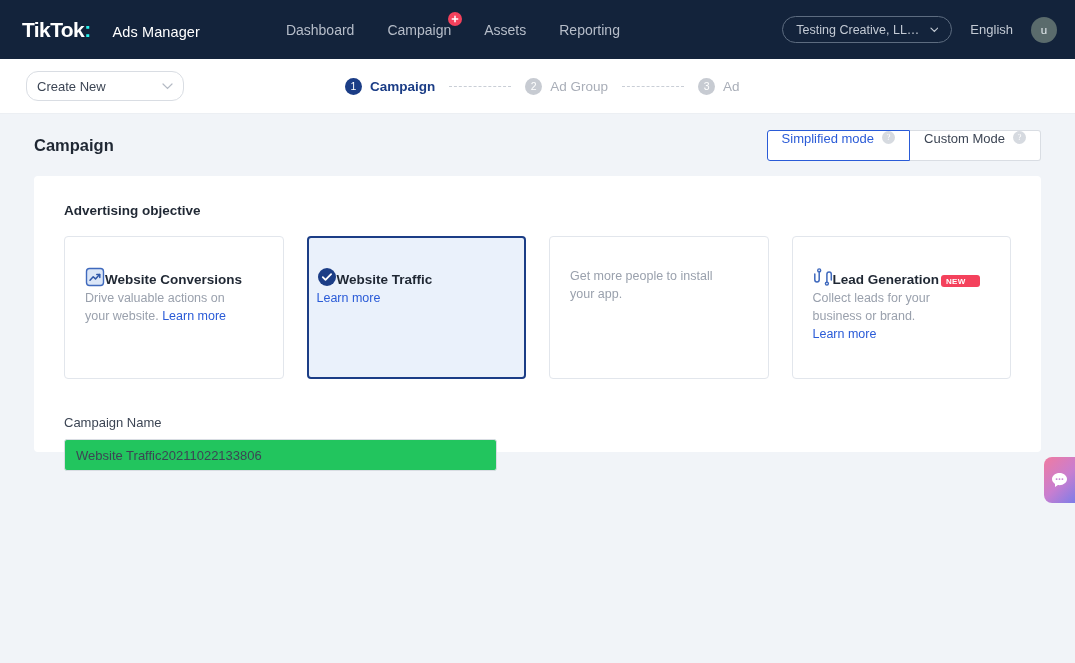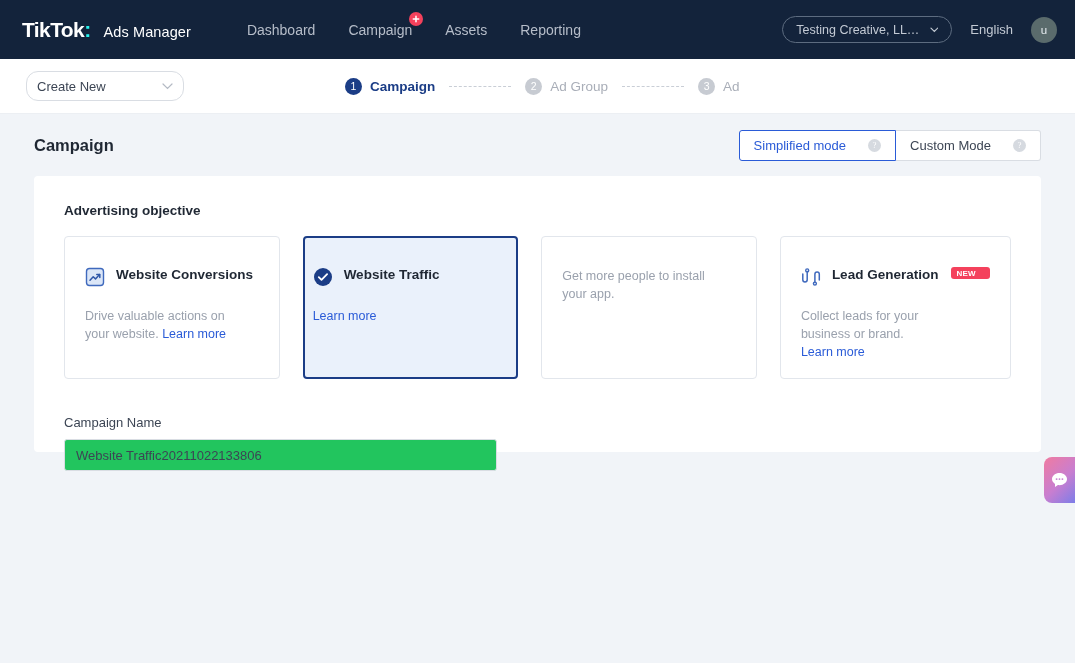--- a/index.html
+++ b/index.html
@@ -12,39 +12,39 @@
 
   
   .topnav {
     height: 59px;
     background: #13233b;
     display: flex;
     align-items: center;
     padding: 0 18px 0 22px;
     position: relative;
   }
-  .brand { display: flex; align-items: baseline; gap: 13px; }
+  .brand { display: flex; align-items: baseline; gap: 22px; }
   .brand-logo {
     color: #ffffff;
     font-size: 21px;
     font-weight: bold;
     letter-spacing: -0.6px;
   }
   .brand-logo .dots { color: #25f4ee; }
   .brand-sub {
     color: #ffffff;
     font-size: 14.5px;
     font-weight: normal;
     letter-spacing: 0.1px;
   }
   .nav-links {
     display: flex;
     align-items: center;
     gap: 33px;
-    margin-left: 56px;
+    margin-left: 86px;
   }
   .nav-link {
     color: #b6bdc9;
     font-size: 14px;
     position: relative;
     cursor: pointer;
     white-space: nowrap;
   }
   .nav-badge {
     position: absolute;
@@ -155,22 +155,22 @@
     font-weight: bold;
     color: #1f2733;
   }
   .mode-toggle {
     margin-left: auto;
     display: flex;
     height: 31px;
   }
   .mode-btn {
     display: flex;
-    align-items: center;
-    gap: 22px;
+    align-items: flex-start;
+    gap: 8px;
     padding: 0 14px;
     font-size: 13px;
     background: #fff;
     border: 1px solid #d9dde3;
     cursor: pointer;
     color: #3c4554;
   }
   .mode-btn:first-child { border-radius: 3px 0 0 3px; }
   .mode-btn:last-child { border-radius: 0 3px 3px 0; border-left: none; }
   .mode-btn.active {
@@ -215,23 +215,22 @@
     cursor: pointer;
     position: relative;
   }
   .obj-card.selected {
     border: 2px solid #1b3d86;
     background: #eaf1fb;
     padding: 29px 19px 0 8px;
   }
   .obj-head {
     display: flex;
-    align-items: flex-start;
-    gap: 11px;
-    margin-bottom: 20px;
+    align-items: flex-end;
+    margin-bottom: 2px;
   }
   .obj-icon { width: 20px; height: 20px; flex: 0 0 20px; display: block; }
   .obj-name {
     font-size: 13.5px;
     font-weight: bold;
     color: #1f2733;
     white-space: nowrap;
   }
   .new-badge {
     background: #f4415c;

